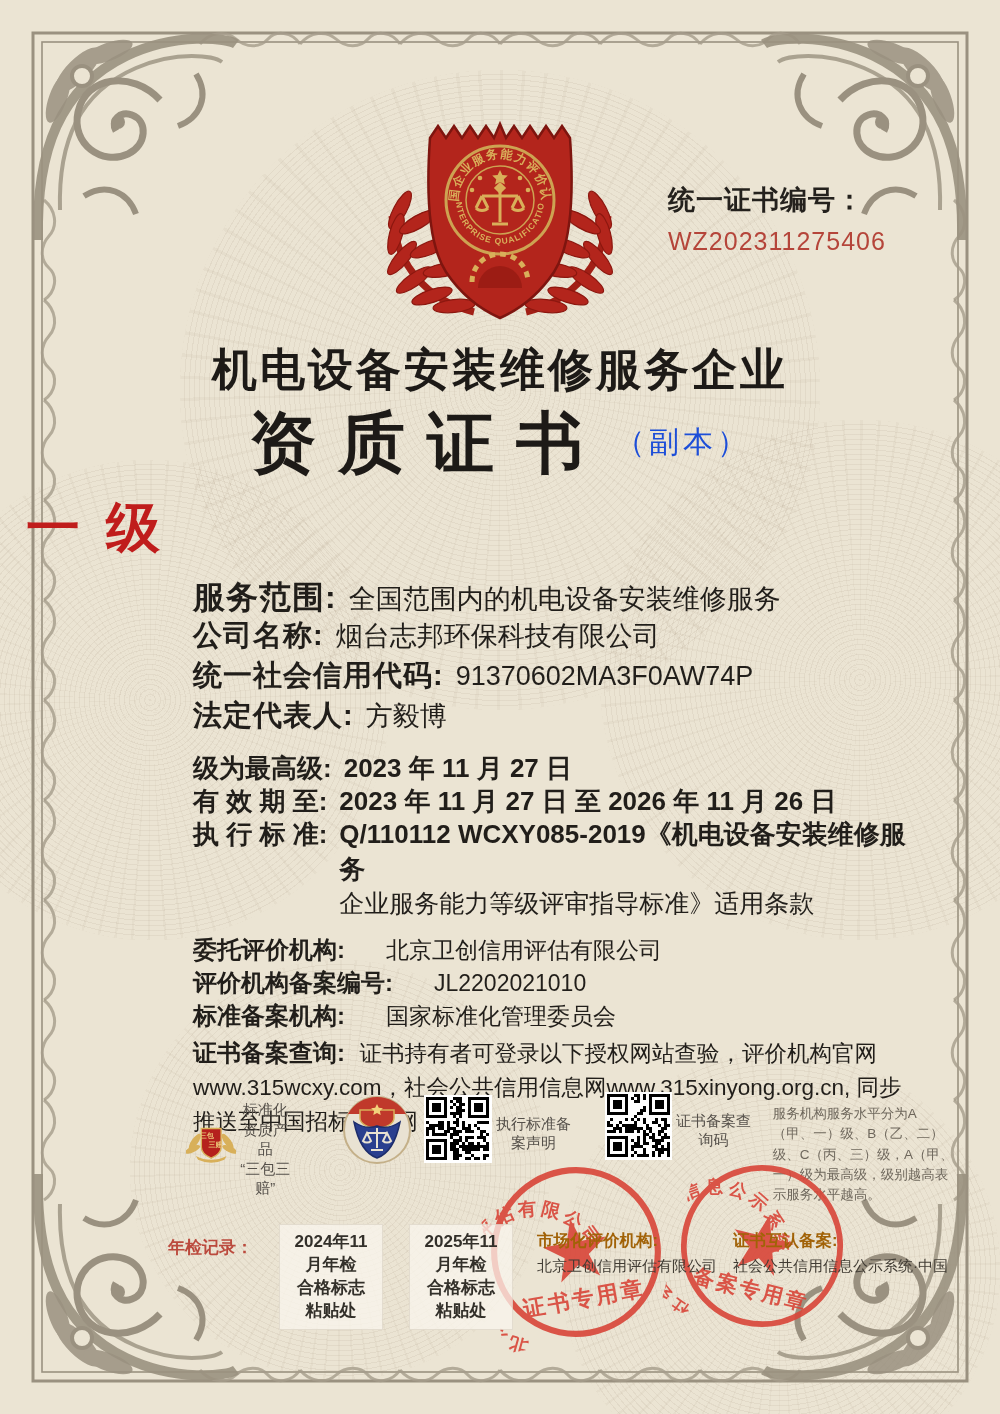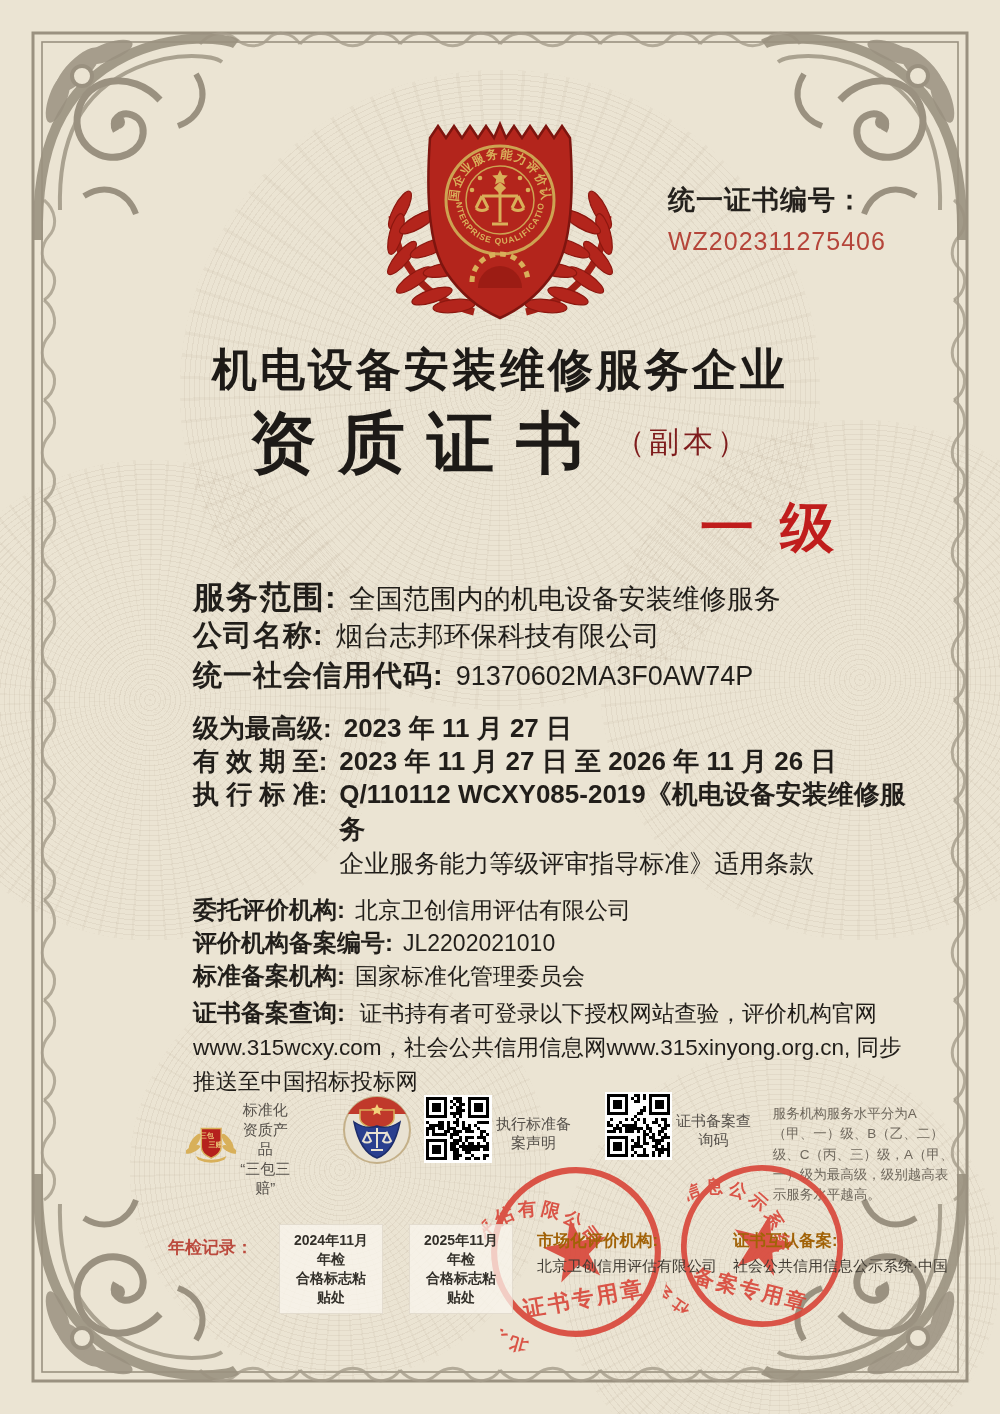--- a/index.html
+++ b/index.html
@@ -29,61 +29,61 @@
   .emblem{position:absolute;left:378px;top:104px;width:244px;height:222px;}
   
   .certno{position:absolute;left:668px;top:182px;width:300px;}
   .certno .lab{font-size:27px;font-weight:700;letter-spacing:1px;color:#24211d;}
   .certno .val{font-size:25px;color:#b5453a;margin-top:9px;letter-spacing:1px;font-weight:500;}
 
   .title1{position:absolute;left:0;top:340px;width:1000px;text-align:center;
     font-size:45px;font-weight:900;letter-spacing:3px;color:#1d1a17;}
   .title2row{position:absolute;left:0;top:398px;width:1000px;text-align:center;white-space:nowrap;}
   .title2{display:inline-block;font-size:67px;font-weight:900;letter-spacing:22px;color:#1d1a17;}
-  .copytag{display:inline-block;font-size:30px;font-weight:500;color:#7f1d1d;margin-left:10px;vertical-align:14px;letter-spacing:4px;}
-  .grade{position:absolute;left:0;top:492px;width:860px;text-align:right;
+  .copytag{display:inline-block;font-size:30px;font-weight:500;color:#1d4ed8;margin-left:10px;vertical-align:14px;letter-spacing:4px;}
+  .grade{position:absolute;left:0;top:492px;width:860px;text-align:left;
     font-size:54px;font-weight:900;letter-spacing:26px;text-indent:26px;color:#c01d1c;}
 
   .fields{position:absolute;left:193px;top:576px;width:730px;}
   .row{display:flex;align-items:baseline;}
   .row .lab{font-weight:900;white-space:nowrap;}
   .row .val{white-space:nowrap;}
   .b1 .row{height:40px;}
   .b1 .lab{font-size:29px;letter-spacing:1px;}
   .b1 .val{font-size:27px;padding-left:12px;}
   .r-scope .lab{font-size:32px;}
   .gap1{height:15px;}
   .b2 .row{height:33px;}
   .b2 .lab{font-size:26px;}
   .b2 .val{font-size:26px;font-weight:600;padding-left:12px;}
   .r-std{height:auto !important;}
   .r-std .val2{font-size:25px;font-weight:500;}
   .gap2{height:14px;}
-  .b3 .row{height:33px;}
+  .b3 .row{height:33px;gap:31px;}
   .b3 .lab{font-size:24px;}
   .b3 .val{font-size:23px;padding-left:10px;}
   .r-query{display:block;height:auto !important;line-height:1.5;margin-top:2px;}
   .r-query .lab{font-size:24px;}
   .r-query .val{font-size:22.5px;white-space:normal;}
 
   
   .badges{position:absolute;left:186px;top:1092px;width:770px;display:flex;align-items:flex-start;z-index:3;}
   .bcol{display:flex;flex-direction:row;align-items:center;}
   .blabel{font-size:15px;color:#55504a;text-align:center;line-height:1.3;margin-top:8px;font-weight:500;}
   .bgroup{display:flex;align-items:center;gap:10px;}
   .qr{width:64px;height:64px;background:#fff;padding:2px;box-sizing:content-box;}
   .levelnote{width:212px;font-size:13.5px;line-height:1.5;color:#6e675c;margin-left:18px;margin-top:12px;}
 
   
   .stamps{position:absolute;inset:0;z-index:4;pointer-events:none;}
   .stamp{position:absolute;opacity:.92;mix-blend-mode:multiply;}
   .footer{position:absolute;left:168px;top:1224px;width:780px;display:flex;z-index:5;}
   .annual{font-size:17px;font-weight:700;color:#bb4a3d;margin-top:12px;white-space:nowrap;}
   .checkbox{background:rgba(250,246,238,.75);border:1px solid rgba(170,158,136,.25);
-    padding:6px 10px;font-size:14px;font-weight:700;color:#33302a;text-align:center;line-height:1.35;margin-left:26px;}
+    padding:6px 10px;font-size:17px;font-weight:700;color:#33302a;text-align:center;line-height:1.35;margin-left:26px;}
   .orgcol{margin-left:30px;}
   .orgcol .olab{font-size:16.5px;font-weight:700;color:#a16207;white-space:nowrap;}
   .orgcol .oval{font-size:15px;color:#413c34;margin-top:5px;white-space:nowrap;}
 </style>
 </head>
 <body>
 
 <div class="page">
 
   <div class="gui" style="left:180px;top:70px;width:640px;height:640px;"></div>
@@ -231,20 +231,24 @@
           <span class="lab">服务范围:</span>
           <span class="val">全国范围内的机电设备安装维修服务</span>
         </div>
         <div class="row">
           <span class="lab">公司名称:</span>
           <span class="val">烟台志邦环保科技有限公司</span>
         </div>
         <div class="row">
           <span class="lab">统一社会信用代码:</span>
           <span class="val">91370602MA3F0AW74P</span>
+        </div>
+        <div class="row">
+          <span class="lab">法定代表人:</span>
+          <span class="val">方毅博</span>
         </div>
       </div>
       <div class="gap1"></div>
       <div class="b2">
         <div class="row">
           <span class="lab">级为最高级:</span>
           <span class="val">2023 年 11 月 27 日</span>
         </div>
         <div class="row">
           <span class="lab">有 效 期 至:</span>

